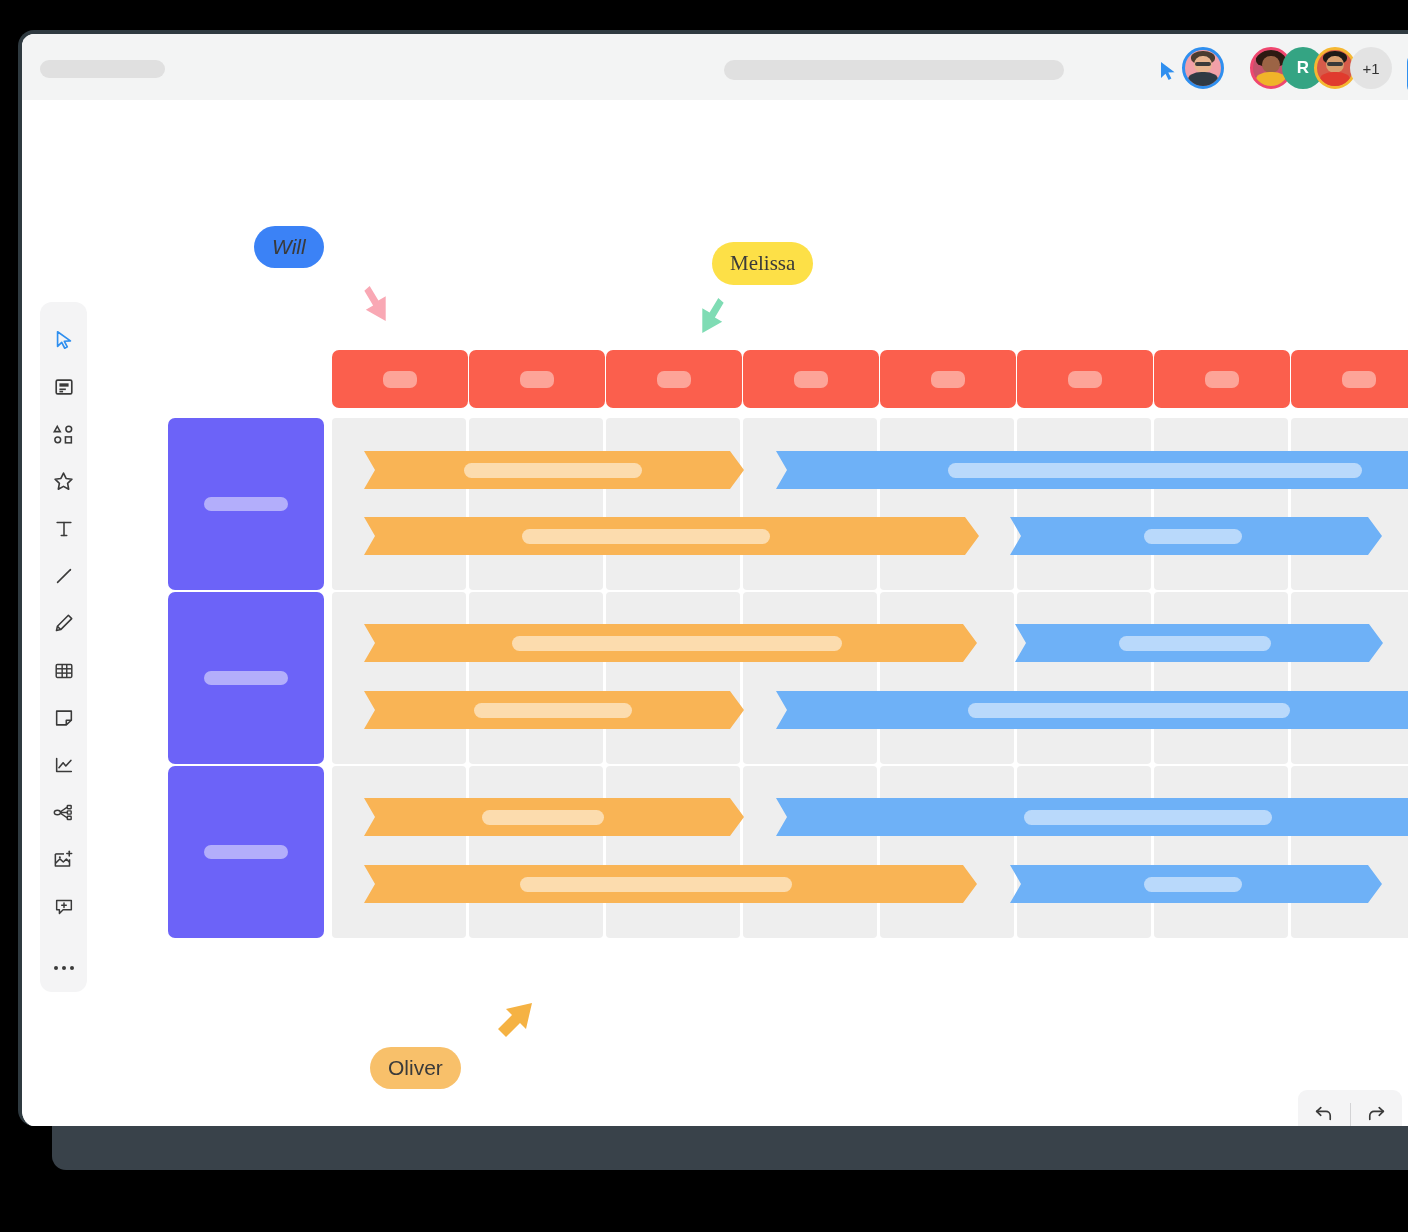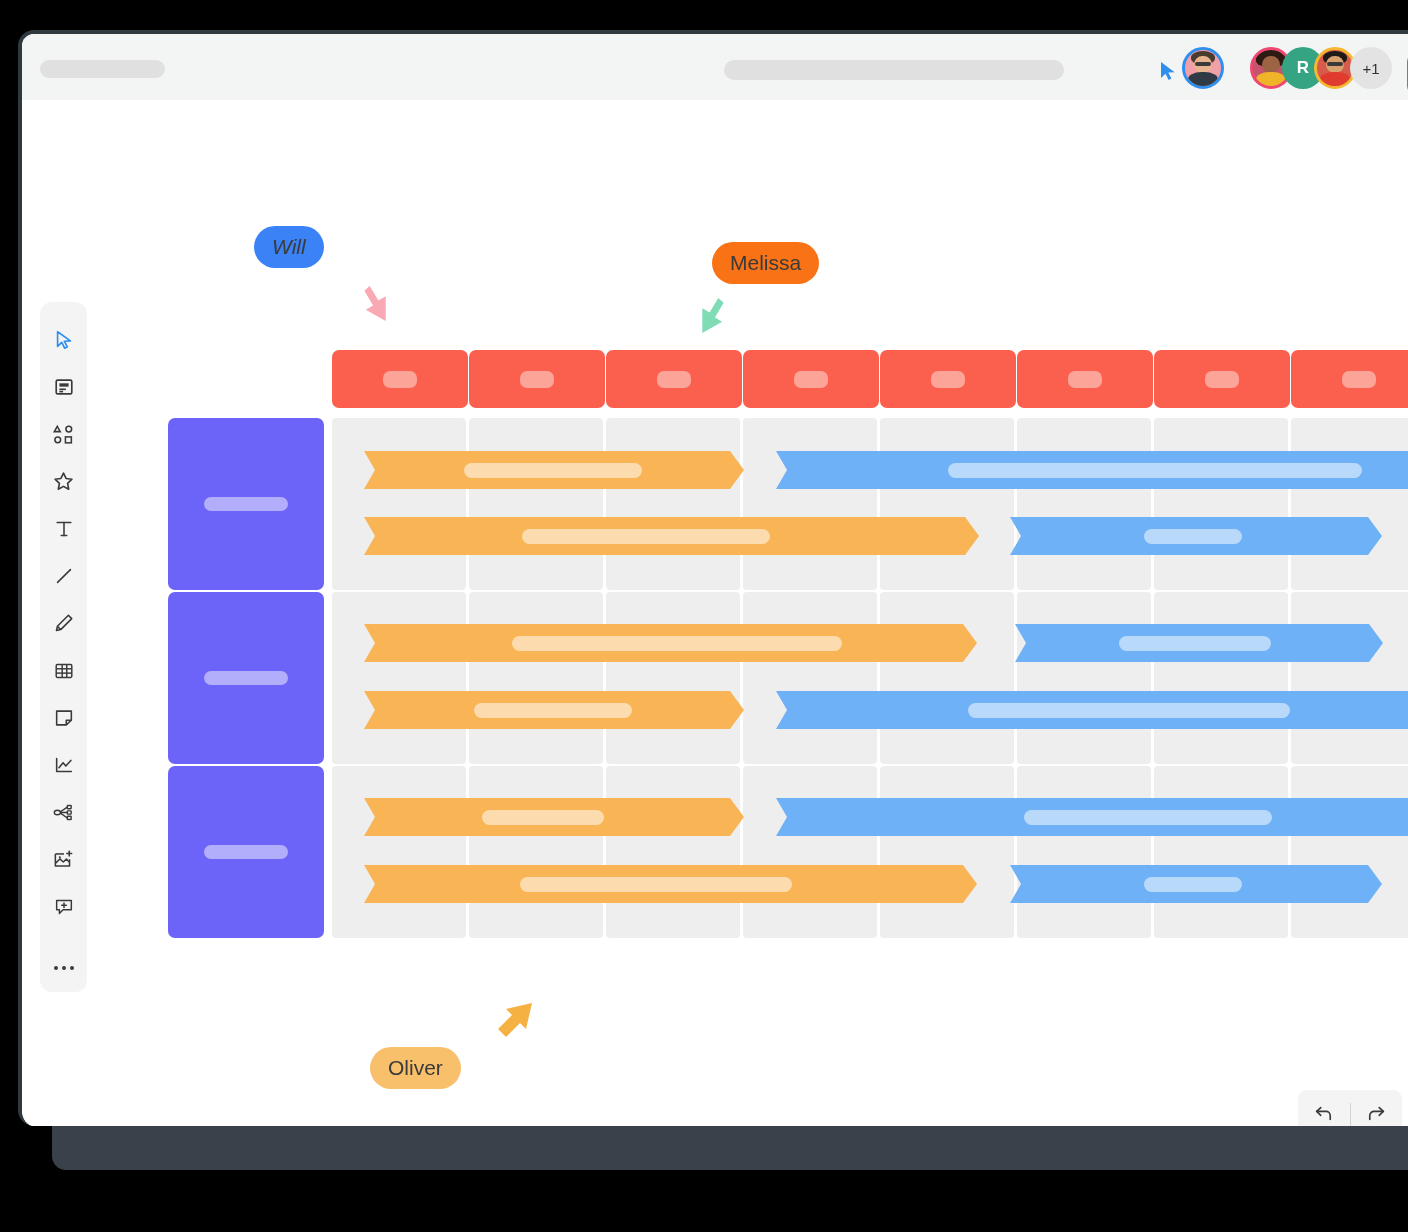--- a/index.html
+++ b/index.html
@@ -169,21 +169,21 @@
     position: absolute;
     padding: 9px 18px;
     border-radius: 22px;
     font-size: 21px;
     color: #3a3a3a;
     white-space: nowrap;
   }
   .collab .ptr { position: absolute; }
 
   .chip-will    { background: #3b82f6; font-style: italic; }
-  .chip-melissa { background: #f97316; }
+  .chip-melissa { background: #fde047; font-family: Liberation Serif, serif; }
   .chip-oliver  { background: #f8c06a; }
 
   
   .undo-redo {
     position: absolute; left: 1276px; top: 990px;
     width: 104px; height: 52px;
     background: #f4f4f5; border-radius: 9px;
     display: flex; align-items: center;
   }
   .undo-redo .btn {

